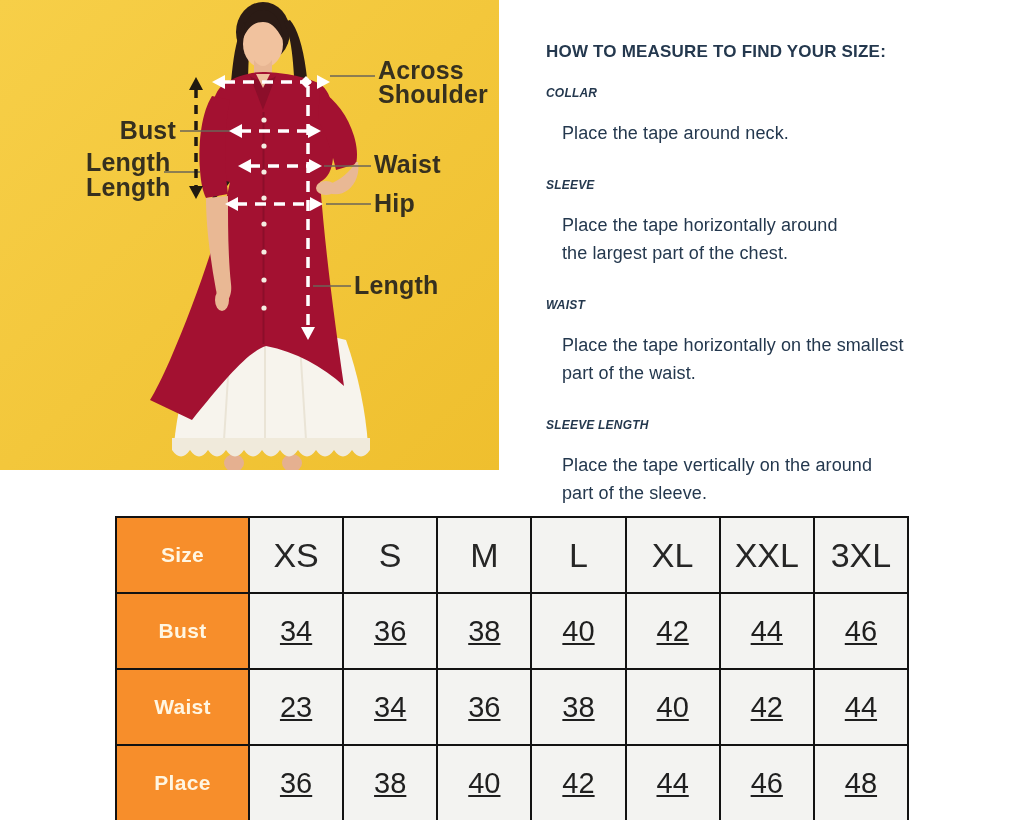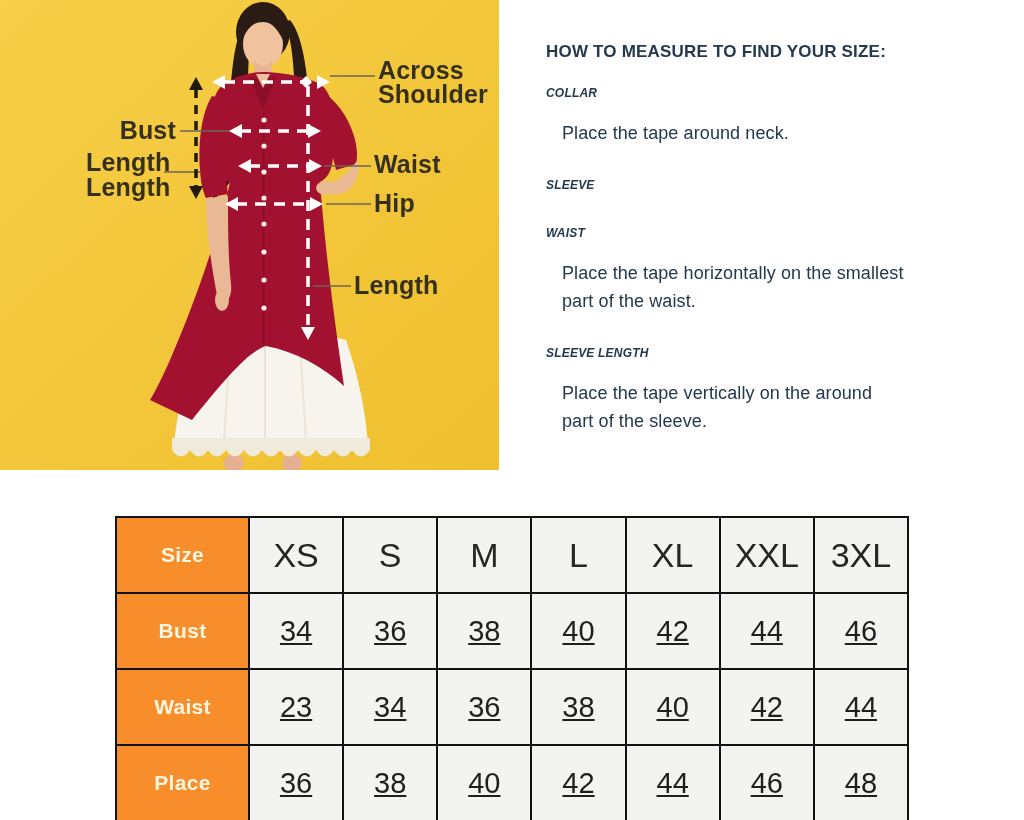--- a/index.html
+++ b/index.html
@@ -178,20 +178,22 @@
   <div class="howto">
     <h2 class="howto-title">HOW TO MEASURE TO FIND YOUR SIZE:</h2>
 
     <div class="howto-section">
       <h3 class="howto-heading">COLLAR</h3>
       <p class="howto-body">Place the tape around neck.</p>
     </div>
 
     <div class="howto-section">
       <h3 class="howto-heading">SLEEVE</h3>
+      <p class="howto-body">Place the tape horizontally around
+the largest part of the chest.</p>
     </div>
 
     <div class="howto-section">
       <h3 class="howto-heading">WAIST</h3>
       <p class="howto-body">Place the tape horizontally on the smallest
 part of the waist.</p>
     </div>
 
     <div class="howto-section">
       <h3 class="howto-heading">SLEEVE LENGTH</h3>

